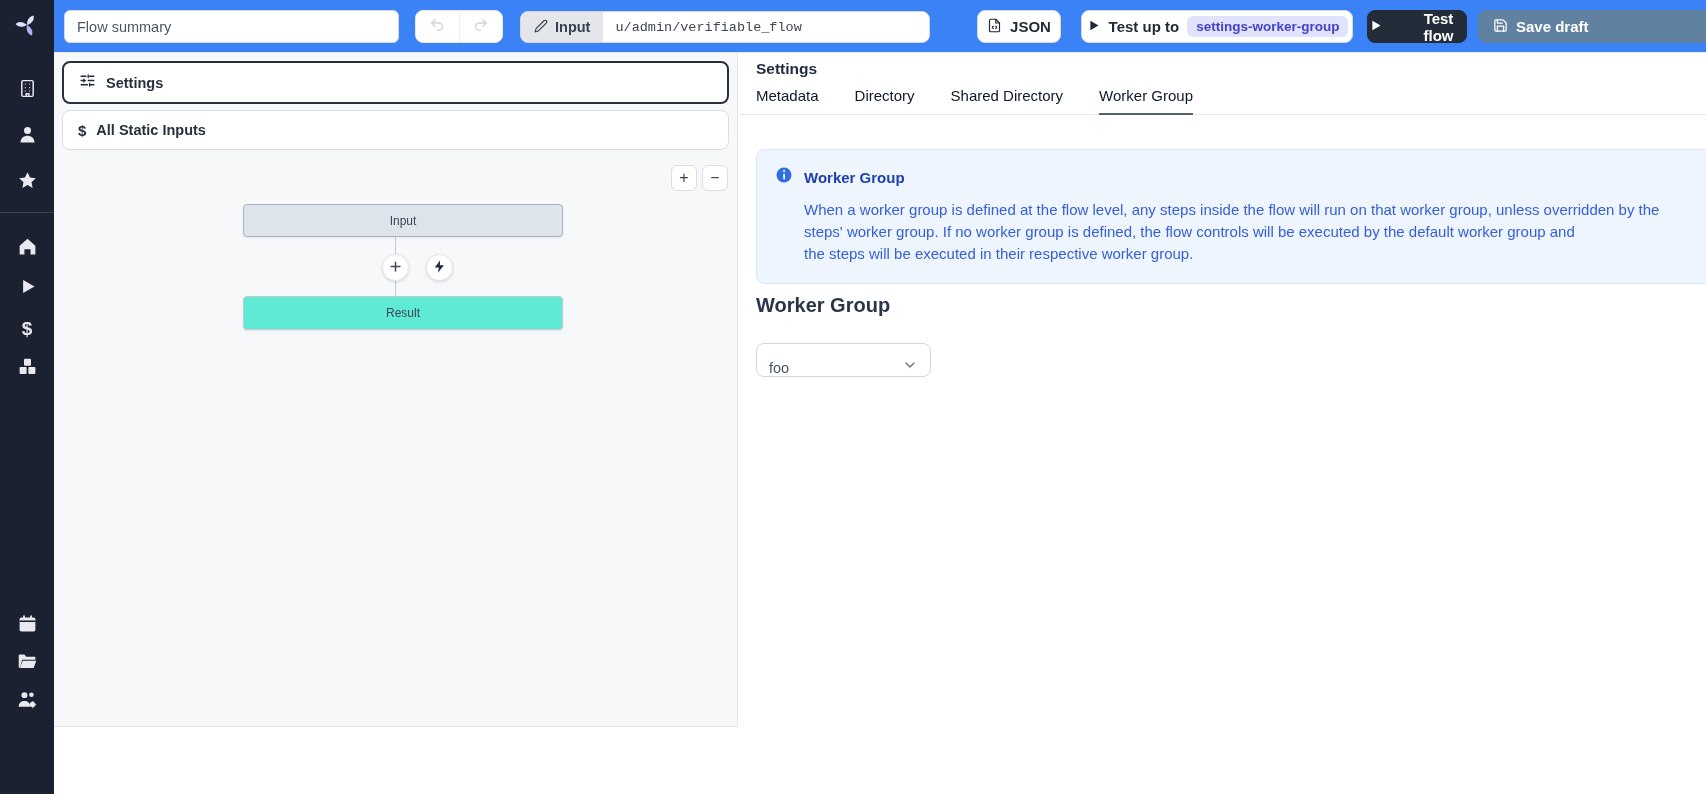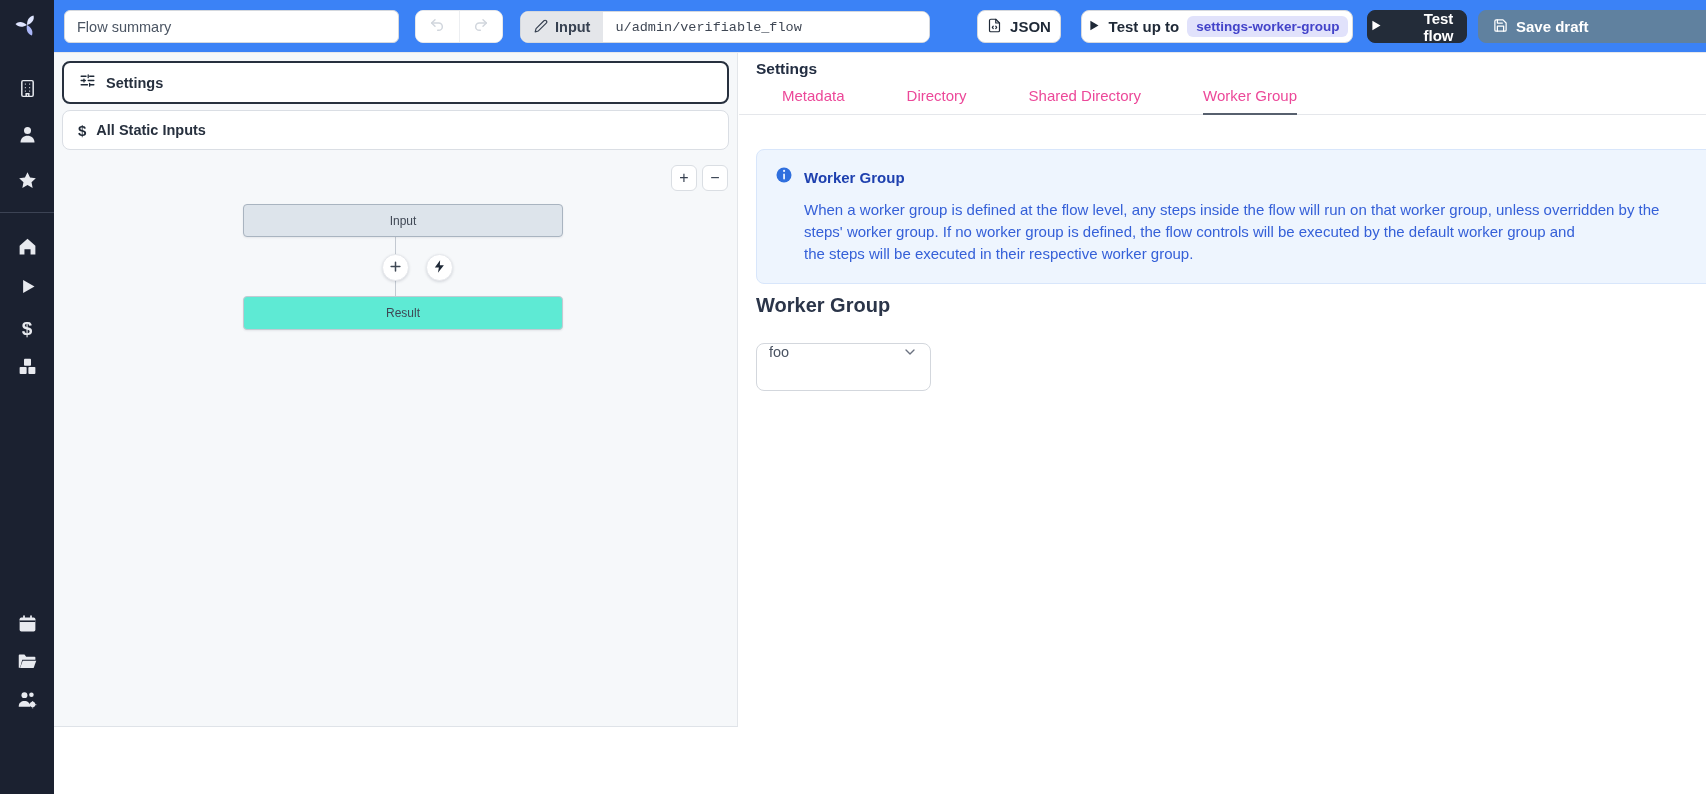--- a/index.html
+++ b/index.html
@@ -58,32 +58,32 @@
   .edge-btn { position:absolute; top:201px; width:27px; height:27px; border-radius:50%; background:#fff; border:1px solid #e6e8ec; box-shadow:0 1px 3px rgba(20,30,50,.15); display:flex; align-items:center; justify-content:center; cursor:pointer; }
   .edge-btn svg { width:15px; height:15px; }
   .btn-addstep { left:328px; }
   .btn-trigger { left:372px; }
 
   
   .settings-panel { position:absolute; left:739px; top:54px; right:0; bottom:0; background:#fff; overflow:hidden; }
   .sp-title { position:absolute; left:17px; top:6px; font-size:15.5px; font-weight:700; color:#232e42; }
   .tabs { position:absolute; left:17px; top:33px; right:0; height:28px; display:flex; gap:36px; }
   .tabs-underline { position:absolute; left:0; top:60px; right:-300px; height:1px; background:#e5e7eb; }
-  .tab { font-size:15px; color:#ec4899; padding-bottom:9px; cursor:pointer; white-space:nowrap;margin-left:26px; }
+  .tab { font-size:15px; color:#0f172a; padding-bottom:9px; cursor:pointer; white-space:nowrap; }
   .tab.active { border-bottom:2px solid #57606e; }
 
   .info-box { position:absolute; left:17px; top:95px; width:1150px; background:#eef5fe; border:1px solid #d8e6fb; border-radius:8px; padding:16px 18px 18px 18px; }
   .info-head { display:flex; align-items:center; gap:11px; }
   .info-head svg { width:18px; height:18px; flex:0 0 auto; }
   .info-title { font-size:15px; font-weight:600; color:#1e40af; }
   .info-lines { margin:11px 0 0 29px; }
   .info-line { font-size:15px; color:#3560d8; line-height:22px; white-space:nowrap; }
 
   .section-heading { position:absolute; left:17px; top:240px; font-size:20px; font-weight:700; color:#2b3549; }
-  .wg-select { position:absolute; left:17px; top:289px; width:175px; height:48px; border:1px solid #d3d7dd; border-radius:8px; background:#fff; display:flex; align-items:flex-start; justify-content:space-between; padding:0 12px 0 12px; cursor:pointer; }
+  .wg-select { position:absolute; left:17px; top:289px; width:175px; height:34px; border:1px solid #d3d7dd; border-radius:8px; background:#fff; display:flex; align-items:flex-end; justify-content:space-between; padding:0 12px 0 12px; cursor:pointer; }
   .wg-select span { font-size:14.5px; color:#4a5362; }
   .wg-select svg { width:16px; height:16px; }
 </style>
 </head>
 <body>
 
 <div class="app">
 
   <nav class="sidebar">
     <div class="logo">

